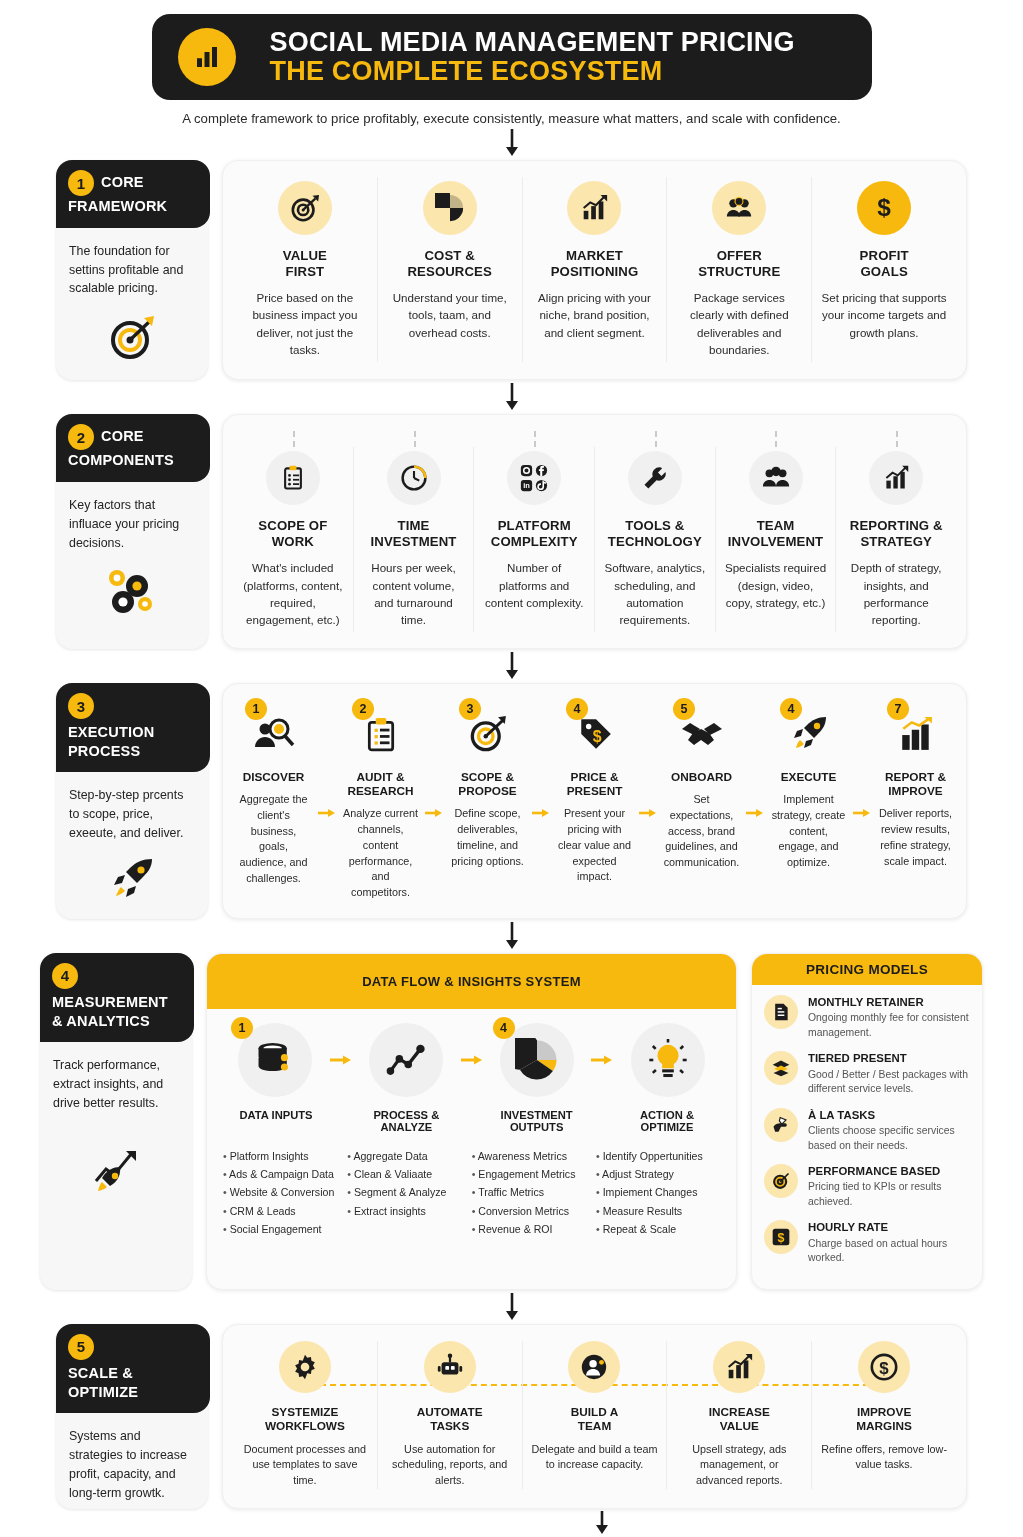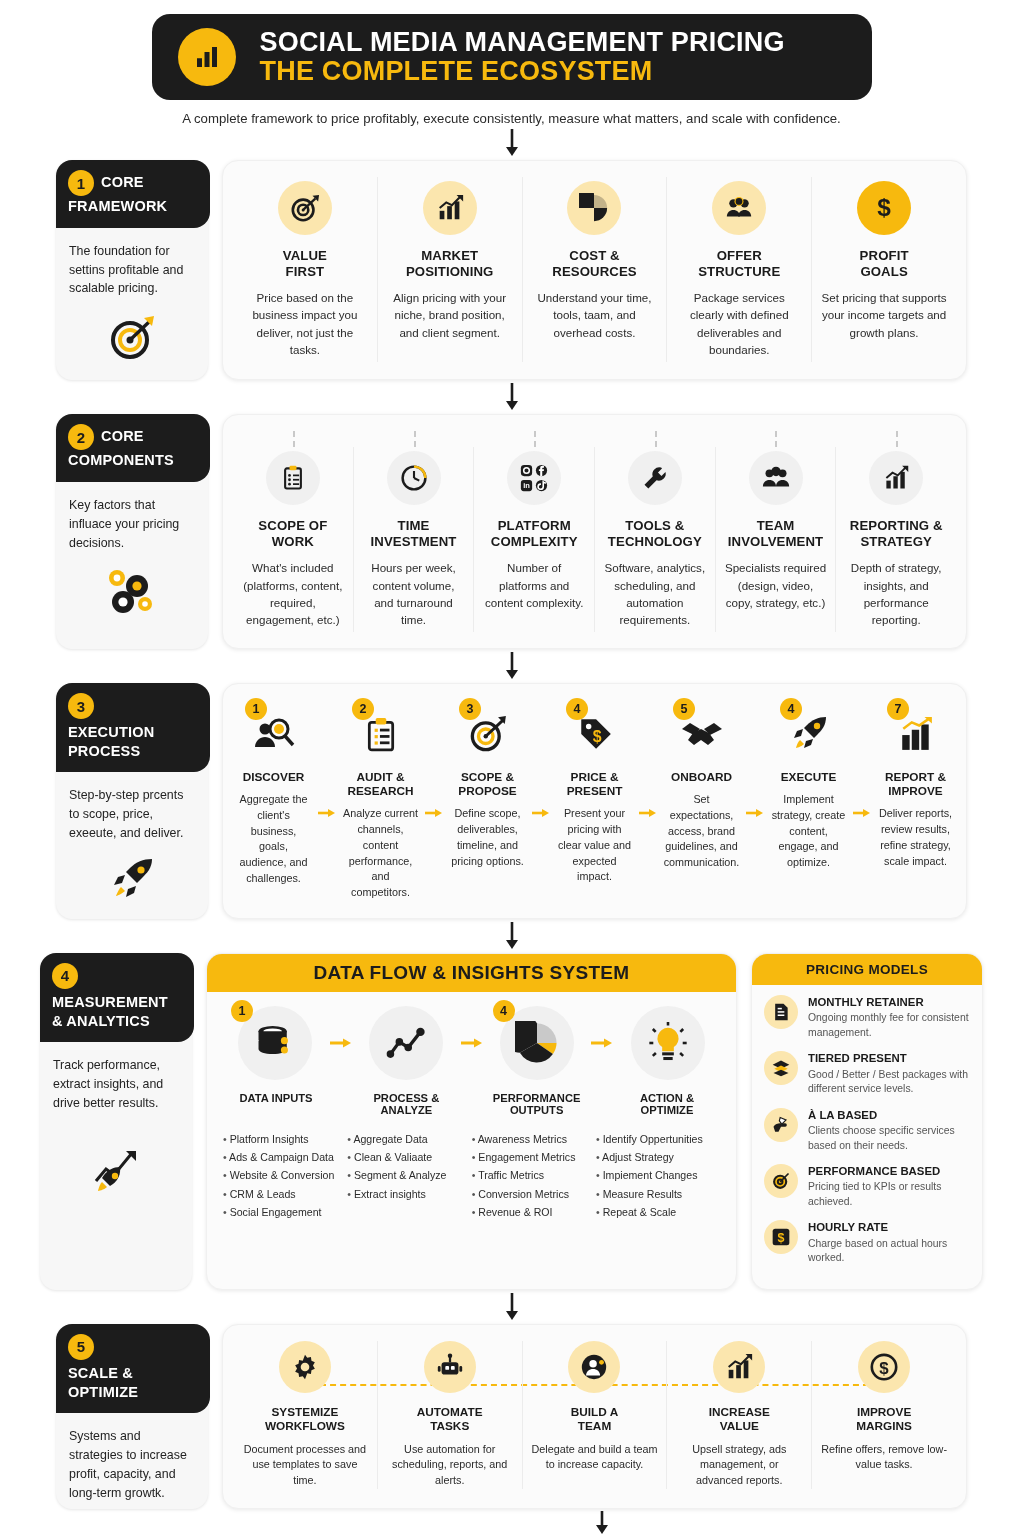--- a/index.html
+++ b/index.html
@@ -10,21 +10,21 @@
     color: #1a1a1a;
     overflow: hidden;
     position: relative;
   }
   .page { width: 1023px; height: 1537px; padding: 0; position: relative; }
 
   
   .header-wrap { padding: 14px 0 0 0; display: flex; justify-content: center; }
   .header-bar {
     width: 720px; background: #1c1c1c; border-radius: 18px;
-    padding: 14px 26px; display: flex; align-items: center; gap: 24px;
+    padding: 14px 26px; display: flex; align-items: center; gap: 34px;
   }
   .hdr-logo {
     width: 58px; height: 58px; border-radius: 50%; background: #F7B90E;
     display: flex; align-items: center; justify-content: center; flex: 0 0 auto;
   }
   .hdr-titles { display: flex; flex-direction: column; line-height: 1.06; }
   .hdr-line1 { color: #ffffff; font-size: 27px; font-weight: bold; letter-spacing: .2px; }
   .hdr-line2 { color: #F7B90E; font-size: 27px; font-weight: bold; letter-spacing: .2px; }
   .subtitle { text-align: center; font-size: 13.2px; color: #2a2a2a; margin-top: 11px; }
 
@@ -107,21 +107,21 @@
   }
 
   
   .sec4 { display: flex; gap: 14px; padding: 0 40px; align-items: stretch; }
   .dataflow {
     flex: 1; background: #fbfbfb; border-radius: 16px; overflow: hidden;
     box-shadow: 0 1px 4px rgba(0,0,0,.09); border: 1px solid #f0f0f0;
   }
   .df-head {
     background: #F7B90E; text-align: center; font-weight: bold;
-    font-size: 19px; padding: 8px 0; color: #1c1c1c; letter-spacing: .3px;
+    font-size: 13px; padding: 20px 0; color: #1c1c1c; letter-spacing: .3px;
   }
   .df-body { padding: 14px 16px 16px 16px; }
   .df-flow { display: flex; align-items: center; justify-content: space-between; }
   .df-node { position: relative; text-align: center; width: 106px; }
   .df-circle {
     width: 74px; height: 74px; border-radius: 50%; background: #f0f0f0;
     margin: 0 auto; display: flex; align-items: center; justify-content: center;
   }
   .df-badge {
     width: 22px; height: 22px; border-radius: 50%; background: #F7B90E;
@@ -226,40 +226,40 @@
                 <line x1="14" y1="18" x2="27" y2="6" stroke="#1c1c1c" stroke-width="2.4"></line>
                 <polygon points="24,3 31,2 30,9" fill="#1c1c1c"></polygon>
               </svg>
           </div>
           <div class="col-title"><span>VALUE</span><br><span>FIRST</span></div>
           <div class="col-desc">Price based on the business impact you deliver, not just the tasks.</div>
         </div>
         <div class="col">
           <div class="col-icon-circle">
             <svg width="30" height="30" viewBox="0 0 32 32">
+                <path d="M16 16 L16 2 A14 14 0 1 0 2 16 Z" fill="#1c1c1c"></path>
+                <path d="M16 16 L30 16 A14 14 0 0 0 16 2 Z" fill="#1c1c1c" opacity=".25"></path>
+                <path d="M16 16 L16 30 A14 14 0 0 0 30 16 Z" fill="#1c1c1c"></path>
+              </svg>
+          </div>
+          <div class="col-title"><span>COST &amp;</span><br><span>RESOURCES</span></div>
+          <div class="col-desc">Understand your time, tools, taam, and overhead costs.</div>
+        </div>
+        <div class="col">
+          <div class="col-icon-circle">
+            <svg width="30" height="30" viewBox="0 0 32 32">
                 <rect x="5" y="19" width="5" height="9" fill="#1c1c1c"></rect>
                 <rect x="13" y="14" width="5" height="14" fill="#1c1c1c"></rect>
                 <rect x="21" y="9" width="5" height="19" fill="#1c1c1c"></rect>
                 <polyline points="5,16 12,10 18,13 28,3" fill="none" stroke="#1c1c1c" stroke-width="2.2"></polyline>
                 <polygon points="23,2 30,2 30,9" fill="#1c1c1c"></polygon>
               </svg>
           </div>
           <div class="col-title"><span>MARKET</span><br><span>POSITIONING</span></div>
           <div class="col-desc">Align pricing with your niche, brand position, and client segment.</div>
-        </div>
-        <div class="col">
-          <div class="col-icon-circle">
-            <svg width="30" height="30" viewBox="0 0 32 32">
-                <path d="M16 16 L16 2 A14 14 0 1 0 2 16 Z" fill="#1c1c1c"></path>
-                <path d="M16 16 L30 16 A14 14 0 0 0 16 2 Z" fill="#1c1c1c" opacity=".25"></path>
-                <path d="M16 16 L16 30 A14 14 0 0 0 30 16 Z" fill="#1c1c1c"></path>
-              </svg>
-          </div>
-          <div class="col-title"><span>COST &amp;</span><br><span>RESOURCES</span></div>
-          <div class="col-desc">Understand your time, tools, taam, and overhead costs.</div>
         </div>
         <div class="col">
           <div class="col-icon-circle">
             <svg width="30" height="30" viewBox="0 0 32 32">
                 <circle cx="10" cy="11" r="4.4" fill="#1c1c1c"></circle>
                 <circle cx="22" cy="11" r="4.4" fill="#1c1c1c"></circle>
                 <circle cx="16" cy="9" r="4.8" fill="#F7B90E"></circle>
                 <circle cx="16" cy="9" r="3.6" fill="#1c1c1c"></circle>
                 <path d="M3 25c0-4.2 3.2-7 7-7s7 2.8 7 7z" fill="#1c1c1c"></path>
                 <path d="M15 25c0-4.2 3.2-7 7-7s7 2.8 7 7z" fill="#1c1c1c"></path>
@@ -672,21 +672,21 @@
                     <line x1="30" y1="29" x2="27.4" y2="26.6"></line>
                   </g>
                 </svg>
             </div>
           </div>
         </div>
 
         <div class="df-labels">
           <div class="df-label">DATA INPUTS</div>
           <div class="df-label">PROCESS &amp; ANALYZE</div>
-          <div class="df-label">PERFORMANCE OUTPUTS</div>
+          <div class="df-label">INVESTMENT OUTPUTS</div>
           <div class="df-label">ACTION &amp; OPTIMIZE</div>
         </div>
 
         <div class="df-lists">
           <ul class="df-list">
             <li>Platform Insights</li>
             <li>Ads &amp; Campaign Data</li>
             <li>Website &amp; Conversion</li>
             <li>CRM &amp; Leads</li>
             <li>Social Engagement</li>
@@ -746,21 +746,21 @@
             </div>
         </div>
         <div class="pm-row">
           <div class="pm-icon">
             <svg width="20" height="20" viewBox="0 0 24 24">
                 <path d="M3 14c2-3 5-4 8-4h6a2 2 0 0 1 0 4h-5l-3 6H5z" fill="#1c1c1c"></path>
                 <path d="M11 3l7 3-5 5-3-4z" fill="#fff" stroke="#1c1c1c" stroke-width="1.4"></path>
               </svg>
           </div>
           <div>
-              <div class="pm-t">À LA BASED</div>
+              <div class="pm-t">À LA TASKS</div>
               <div class="pm-d">Clients choose specific services based on their needs.</div>
             </div>
         </div>
         <div class="pm-row">
           <div class="pm-icon">
             <svg width="20" height="20" viewBox="0 0 24 24">
                 <circle cx="11" cy="13" r="8.5" fill="#1c1c1c"></circle>
                 <circle cx="11" cy="13" r="5" fill="none" stroke="#F7B90E" stroke-width="2"></circle>
                 <circle cx="11" cy="13" r="1.6" fill="#F7B90E"></circle>
                 <line x1="11" y1="13" x2="21" y2="3" stroke="#1c1c1c" stroke-width="2"></line>

